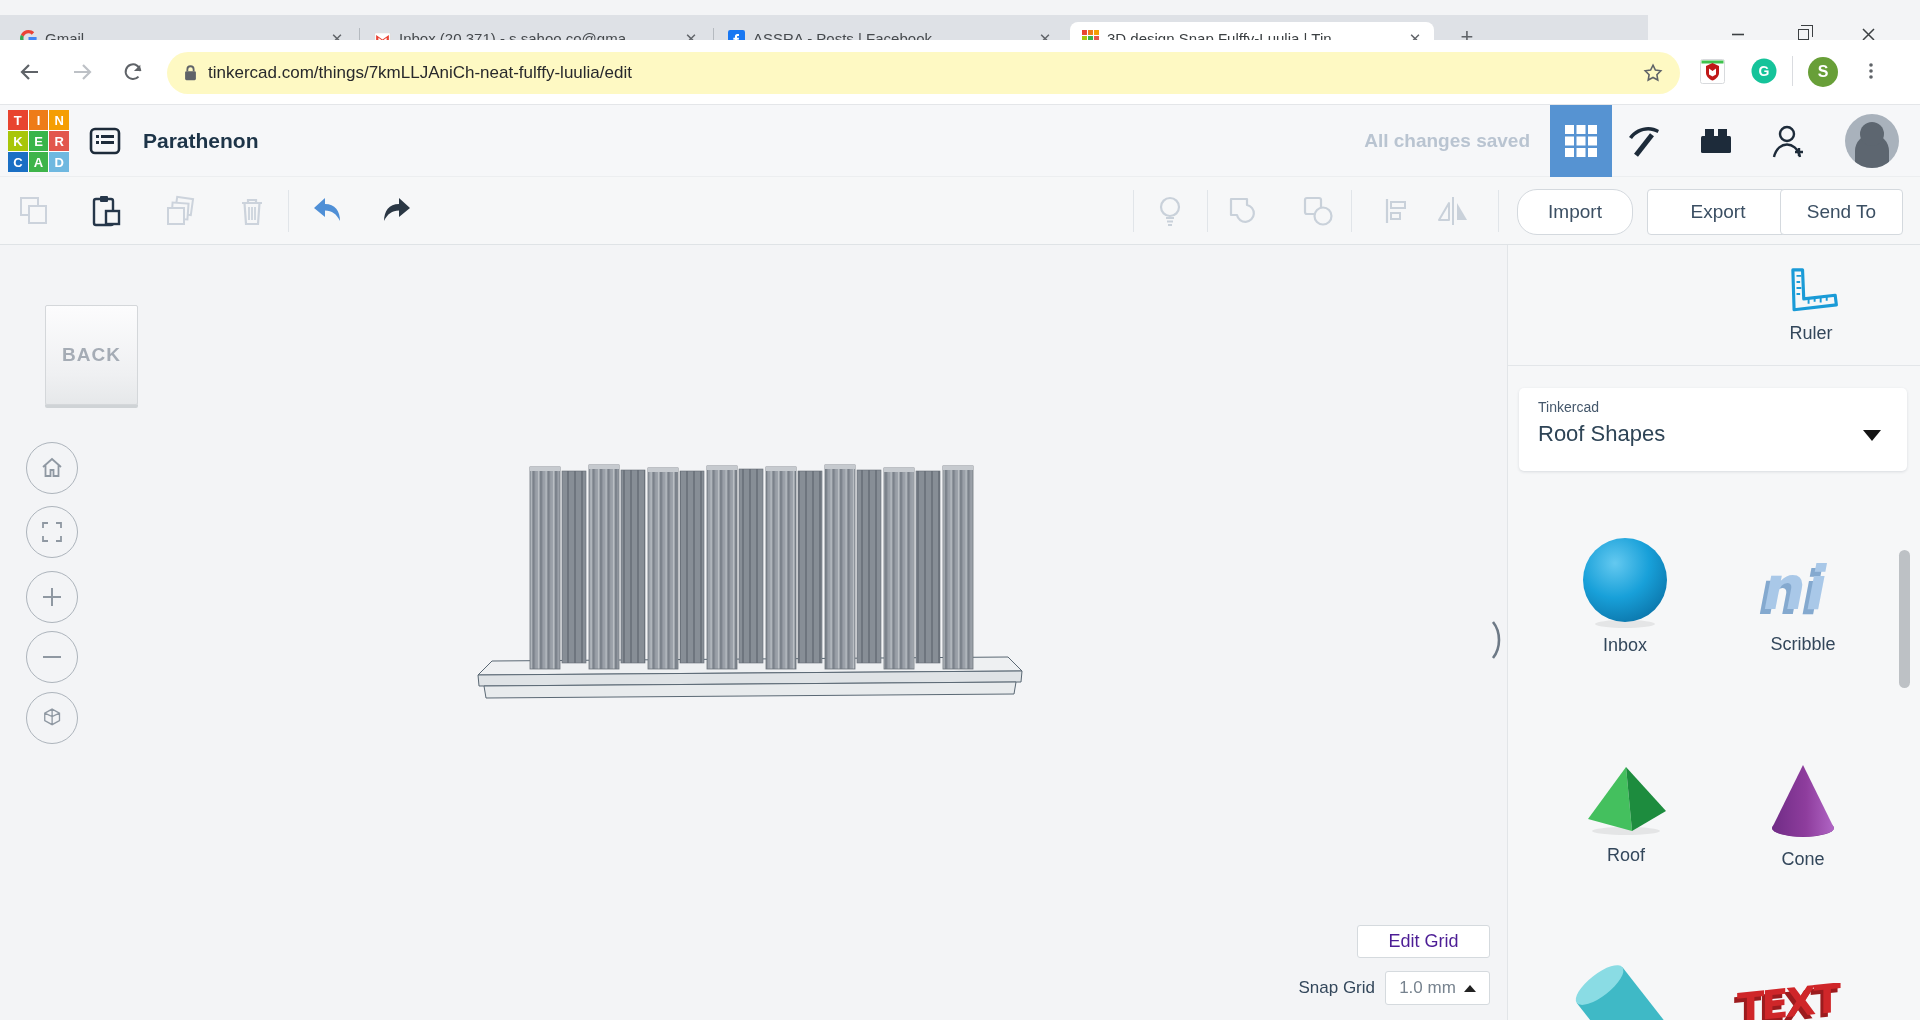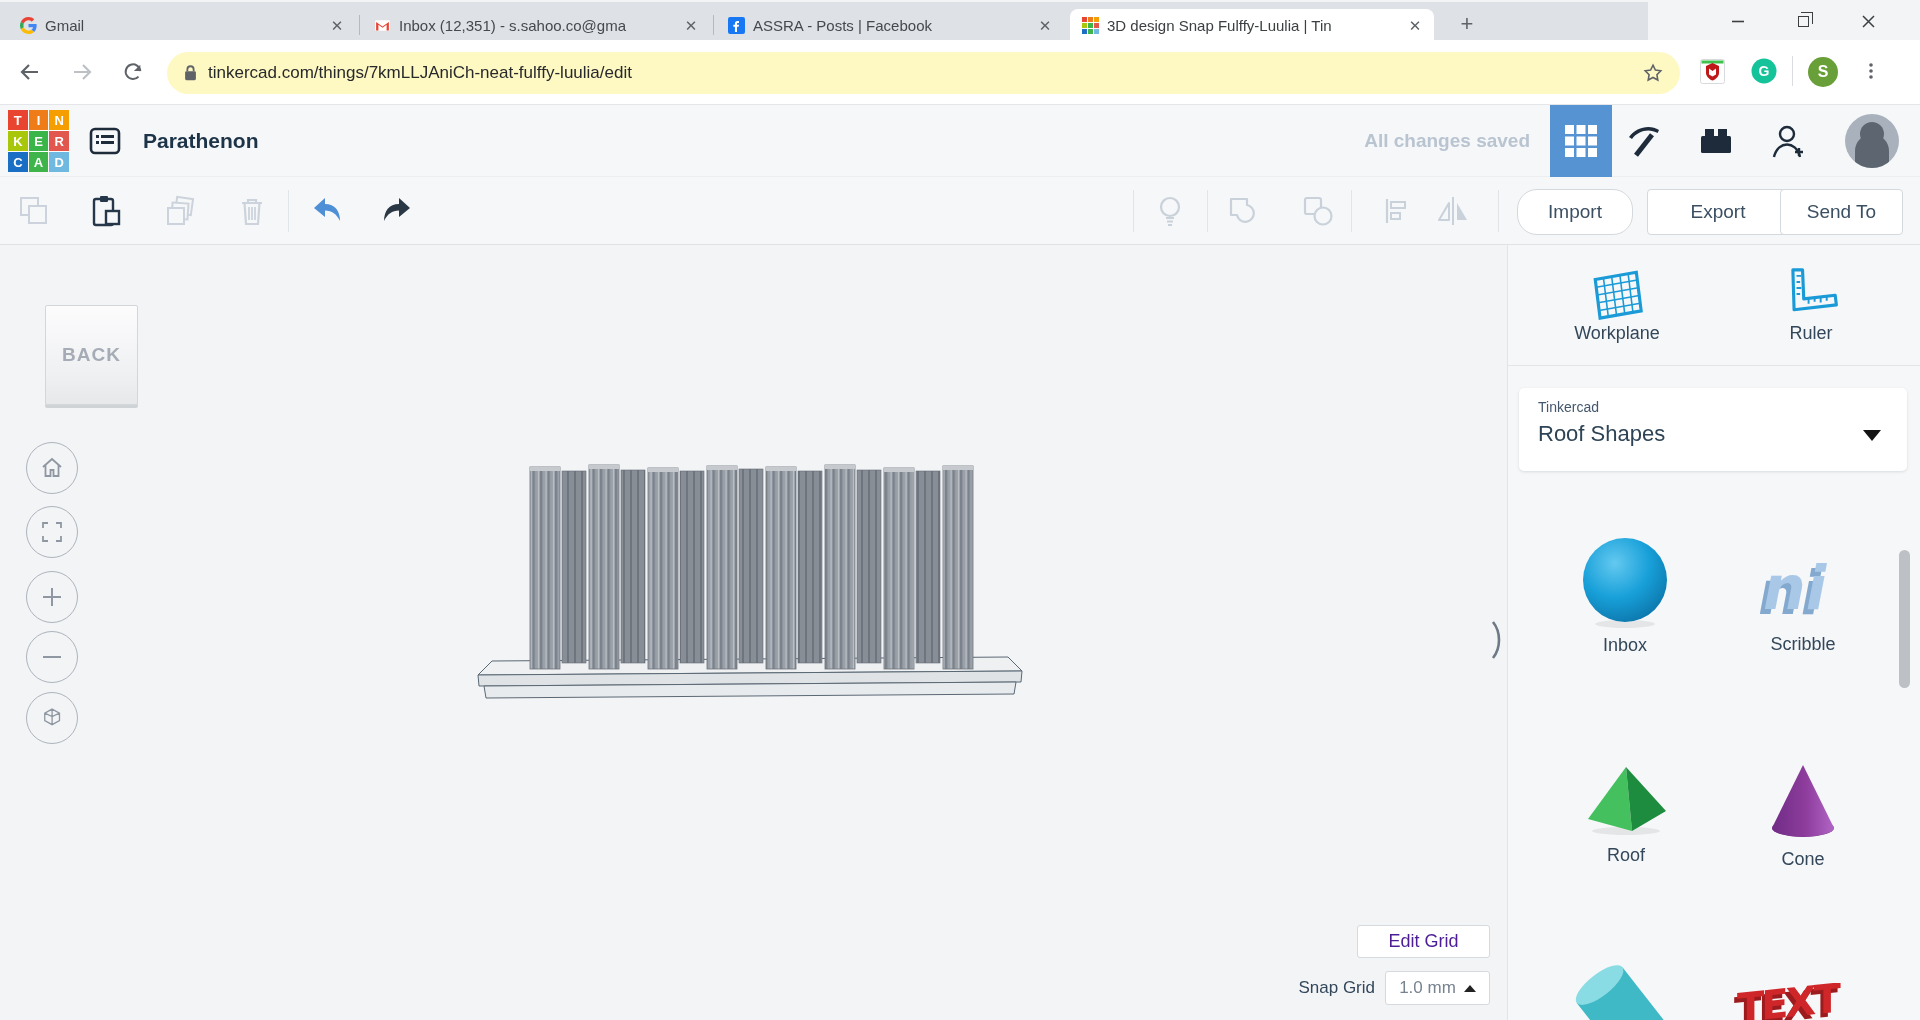--- a/index.html
+++ b/index.html
@@ -1,20 +1,20 @@
 <!DOCTYPE html>
 <html style="--accent_blue: #5693d2; --undo_blue: #4f8fd6; --navy: #2e4456; --muted: #5b6b7b; --disabled_icon: #c9d1da; --save_status: #b9c4d1; --sphere_blue: #18a0d9; --scribble_blue: #a9c8e8; --roof_green: #2fae4e; --cone_purple: #8e3d9d; --cylinder_teal: #3fb9c6; --text_red: #cf2629; --gmail_red: #ea4335; --facebook_blue: #1877f2; --grammarly_green: #15c39a; --profile_green: #689f38; --column_gray: #9aa0a8;"><head>
 <meta charset="utf-8">
 <style>
   * { margin:0; padding:0; box-sizing:border-box; }
   html,body { width:1920px; height:1020px; overflow:hidden; }
   body { font-family:"Liberation Sans", sans-serif; background:#f3f4f6; position:relative; }
 
   
-  #tabbar { position:absolute; left:0; top:2px; width:1648px; height:40px; background:#dee1e6; }
+  #tabbar { position:absolute; left:0; top:15px; width:1648px; height:40px; background:#dee1e6; }
   .tab { position:absolute; top:7px; height:33px; display:flex; align-items:center; padding:0 10px 0 12px; color:#45494d; font-size:15px; }
   .tab .title { flex:1; white-space:nowrap; overflow:hidden; margin:0 8px; }
   .tab .fav { width:17px; height:17px; flex:0 0 auto; }
   .tab-close { width:18px; height:18px; line-height:17px; text-align:center; border-radius:50%; color:#5f6368; font-size:15px; cursor:pointer; flex:0 0 auto; }
   .tab.active { background:#fff; border-radius:8px 8px 0 0; color:#3c4043; }
   .tab-divider { position:absolute; top:13px; width:1px; height:20px; background:#9aa0a6; opacity:.6; }
   .newtab { position:absolute; left:1452px; top:8px; width:30px; height:30px; border-radius:50%; text-align:center; line-height:28px; font-size:22px; color:#5f6368; }
   .winctl { position:absolute; top:0; width:46px; height:38px; display:flex; align-items:center; justify-content:center; color:#202124; }
   .restore-glyph { width:11px; height:11px; border:1.5px solid #3c4043; position:relative; background:transparent; }
   .restore-glyph:before { content:""; position:absolute; left:2px; top:-5px; width:11px; height:11px; border:1.5px solid #3c4043; border-left:none; border-bottom:none; }
@@ -83,21 +83,21 @@
     <span class="title">Gmail</span>
     <span class="tab-close">✕</span>
   </div>
   <div class="tab-divider" style="left:359px;"></div>
 
   <div class="tab" style="left:362px;width:348px;">
     <svg class="fav" viewBox="0 0 24 24">
       <rect x="1" y="4" width="22" height="16" rx="1.5" fill="#fff" stroke="#d5d5d5" stroke-width="0.8"></rect>
       <path fill="#EA4335" d="M3 19V7l9 6.5L21 7v12h-3.2v-8.2L12 15 6.2 10.8V19Z"></path>
     </svg>
-    <span class="title">Inbox (12,351) - s.sahoo.co@gma</span>
+    <span class="title">Inbox (20,371) - s.sahoo.co@gma</span>
     <span class="tab-close">✕</span>
   </div>
   <div class="tab-divider" style="left:713px;"></div>
 
   <div class="tab" style="left:716px;width:348px;">
     <svg class="fav" viewBox="0 0 24 24">
       <rect width="24" height="24" rx="3" fill="#1877F2"></rect>
       <path fill="#fff" d="M15.5 8.5h-2c-.4 0-.8.45-.8 1V11h2.8l-.4 2.6h-2.4V21h-2.9v-7.4H7.5V11h2.3V9.2c0-2 1.3-3.7 3.2-3.7h2.5Z"></path>
     </svg>
     <span class="title">ASSRA - Posts | Facebook</span>
@@ -449,28 +449,20 @@
     <div id="editgrid-btn">Edit Grid</div>
     <div id="snapgrid-label">Snap Grid</div>
     <div id="snapgrid-box">
       <span>1.0 mm</span>
       <span class="caret-up"></span>
     </div>
   </div>
 
   <div id="panel">
 
-    <div class="panel-tool" style="left:34px;">
-      <svg width="58" height="58" viewBox="0 0 48 48">
-        <polygon points="6,12 40,6 44,38 10,44" fill="none" stroke="#1a9bd7" stroke-width="2.6"></polygon>
-        <path d="M12.8,10.8 16.8,42.8 M19.6,9.6 23.6,41.6 M26.4,8.4 30.4,40.4 M33.2,7.2 37.2,39.2" stroke="#1a9bd7" stroke-width="1.3" fill="none"></path>
-        <path d="M6.8,18.4 40.8,12.4 M7.6,24.8 41.6,18.8 M8.4,31.2 42.4,25.2 M9.2,37.6 43.2,31.6" stroke="#1a9bd7" stroke-width="1.3" fill="none"></path>
-      </svg>
-      <span class="lbl">Workplane</span>
-    </div>
 
     <div class="panel-tool" style="left:228px;">
       <svg width="58" height="58" viewBox="0 0 48 48">
         <path d="M9 4 L17 4 L18 28 L44 25 L45 33 L10 37 Z" fill="none" stroke="#1a9bd7" stroke-width="2.6" stroke-linejoin="round"></path>
         <path d="M12 9h4 M12 14h3 M12 19h4 M12 24h3 M22 28v4 M27 27.5v3 M32 27v4 M37 26.5v3" stroke="#1a9bd7" stroke-width="1.6"></path>
       </svg>
       <span class="lbl">Ruler</span>
     </div>
 
     <div id="panel-divider"></div>

